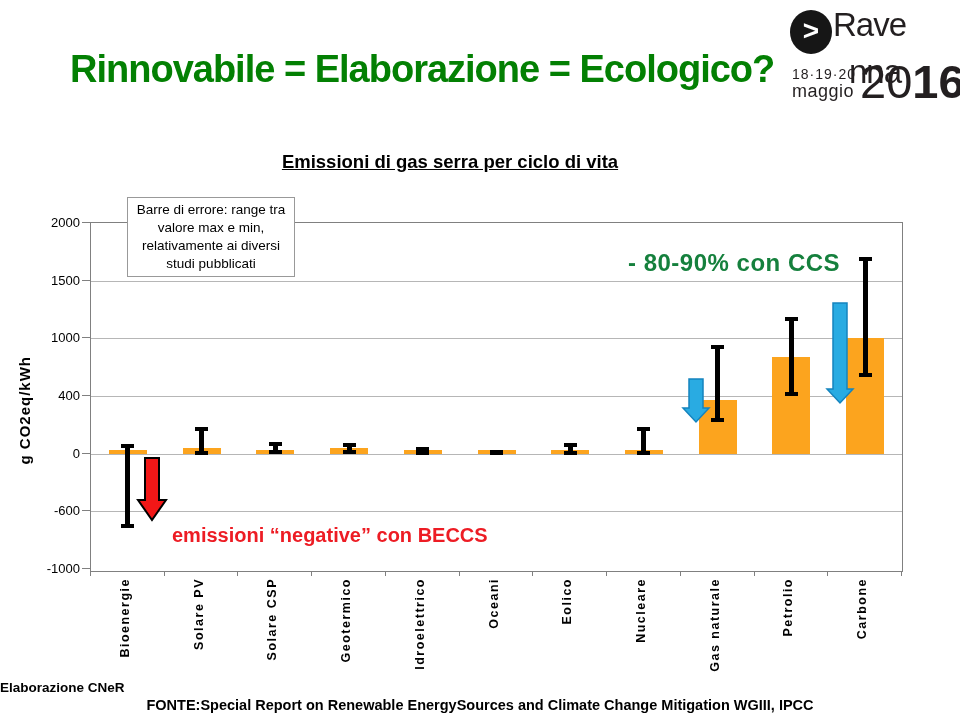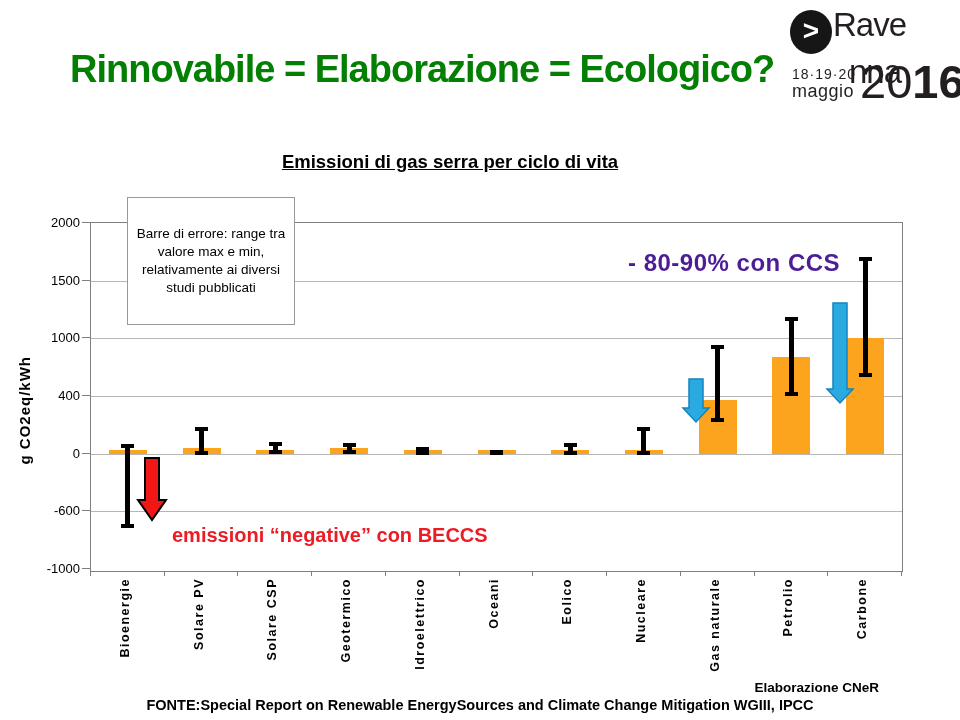--- a/index.html
+++ b/index.html
@@ -29,29 +29,29 @@
   .errline{position:absolute;width:5px;background:#000;}
   .errcap{position:absolute;width:13px;height:4px;background:#000;}
   .ytick{position:absolute;left:0;width:80px;text-align:right;font-size:13px;}
   .ytickmark{position:absolute;left:82px;width:8px;height:1px;background:#808080;}
   .xtick{position:absolute;top:571px;width:1px;height:5px;background:#808080;}
   .xlabel{position:absolute;top:578px;writing-mode:vertical-rl;transform:rotate(180deg);
     font-weight:bold;font-size:12.5px;letter-spacing:1.5px;white-space:nowrap;}
   .yaxis-title{position:absolute;left:16px;top:356px;writing-mode:vertical-rl;
     transform:rotate(180deg);font-weight:bold;font-size:15px;letter-spacing:1px;}
   
-  .error-box{position:absolute;left:127px;top:197px;width:168px;height:128px;background:#fff;
+  .error-box{position:absolute;left:127px;top:197px;width:168px;height:80px;background:#fff;
     border:1px solid #999;z-index:6;display:flex;align-items:center;justify-content:center;
     text-align:center;font-size:13.5px;line-height:1.32;padding:2px;box-sizing:border-box;}
   .ccs-note{position:absolute;left:628px;top:249px;font-size:24px;font-weight:bold;
     letter-spacing:.5px;z-index:6;white-space:nowrap;}
   .beccs-note{position:absolute;left:172px;top:524px;font-size:20px;font-weight:bold;
     z-index:6;white-space:nowrap;}
   
-  .footer-line1{position:absolute;left:0;top:680px;width:879px;text-align:right;
+  .footer-line1{position:absolute;left:0;top:680px;width:879px;text-align:left;
     font-size:13.5px;font-weight:bold;}
   .footer-line2{position:absolute;left:0;top:697px;width:960px;text-align:center;
     font-size:14.5px;font-weight:bold;}
 </style>
 </head>
 <body>
 
 <div class="main-title" style="color: rgb(3, 128, 3);">Rinnovabile = Elaborazione = Ecologico?</div>
 
 <div id="logo">
@@ -118,21 +118,21 @@
     <div class="errline" style="left: 697.909px; top: 95.7267px; height: 76.12px; background: rgb(0, 0, 0);"></div>
     <div class="errcap" style="left: 693.909px; top: 94.2267px; background: rgb(0, 0, 0);"></div>
     <div class="errcap" style="left: 693.909px; top: 169.347px; background: rgb(0, 0, 0);"></div>
     <div class="bar" style="left: 755.136px; top: 115.218px; width: 38px; height: 115.449px; background: rgb(252, 164, 30);"></div>
     <div class="errline" style="left: 771.636px; top: 35.8687px; height: 116.948px; background: rgb(0, 0, 0);"></div>
     <div class="errcap" style="left: 767.636px; top: 34.3687px; background: rgb(0, 0, 0);"></div>
     <div class="errcap" style="left: 767.636px; top: 150.317px; background: rgb(0, 0, 0);"></div>
   </div>
 
 <div class="error-box">Barre di errore: range tra valore max e min, relativamente ai diversi studi pubblicati</div>
-<div class="ccs-note" style="color: #4c1d95;">- 80-90%  con CCS</div>
+<div class="ccs-note" style="color: #15803d;">- 80-90%  con CCS</div>
 <div class="beccs-note" style="color: rgb(237, 28, 36);">emissioni “negative” con BECCS</div>
 
 <div class="footer-line1">Elaborazione CNeR</div>
 <div class="footer-line2">FONTE:Special Report on Renewable EnergySources and Climate Change Mitigation WGIII, IPCC</div>
 
 <div class="ytick" style="top: 215px;">2000</div>
 <div class="ytickmark" style="top: 222px;"></div>
 <div class="ytick" style="top: 272.667px;">1500</div>
 <div class="ytickmark" style="top: 279.667px;"></div>
 <div class="ytick" style="top: 330.333px;">1000</div>

